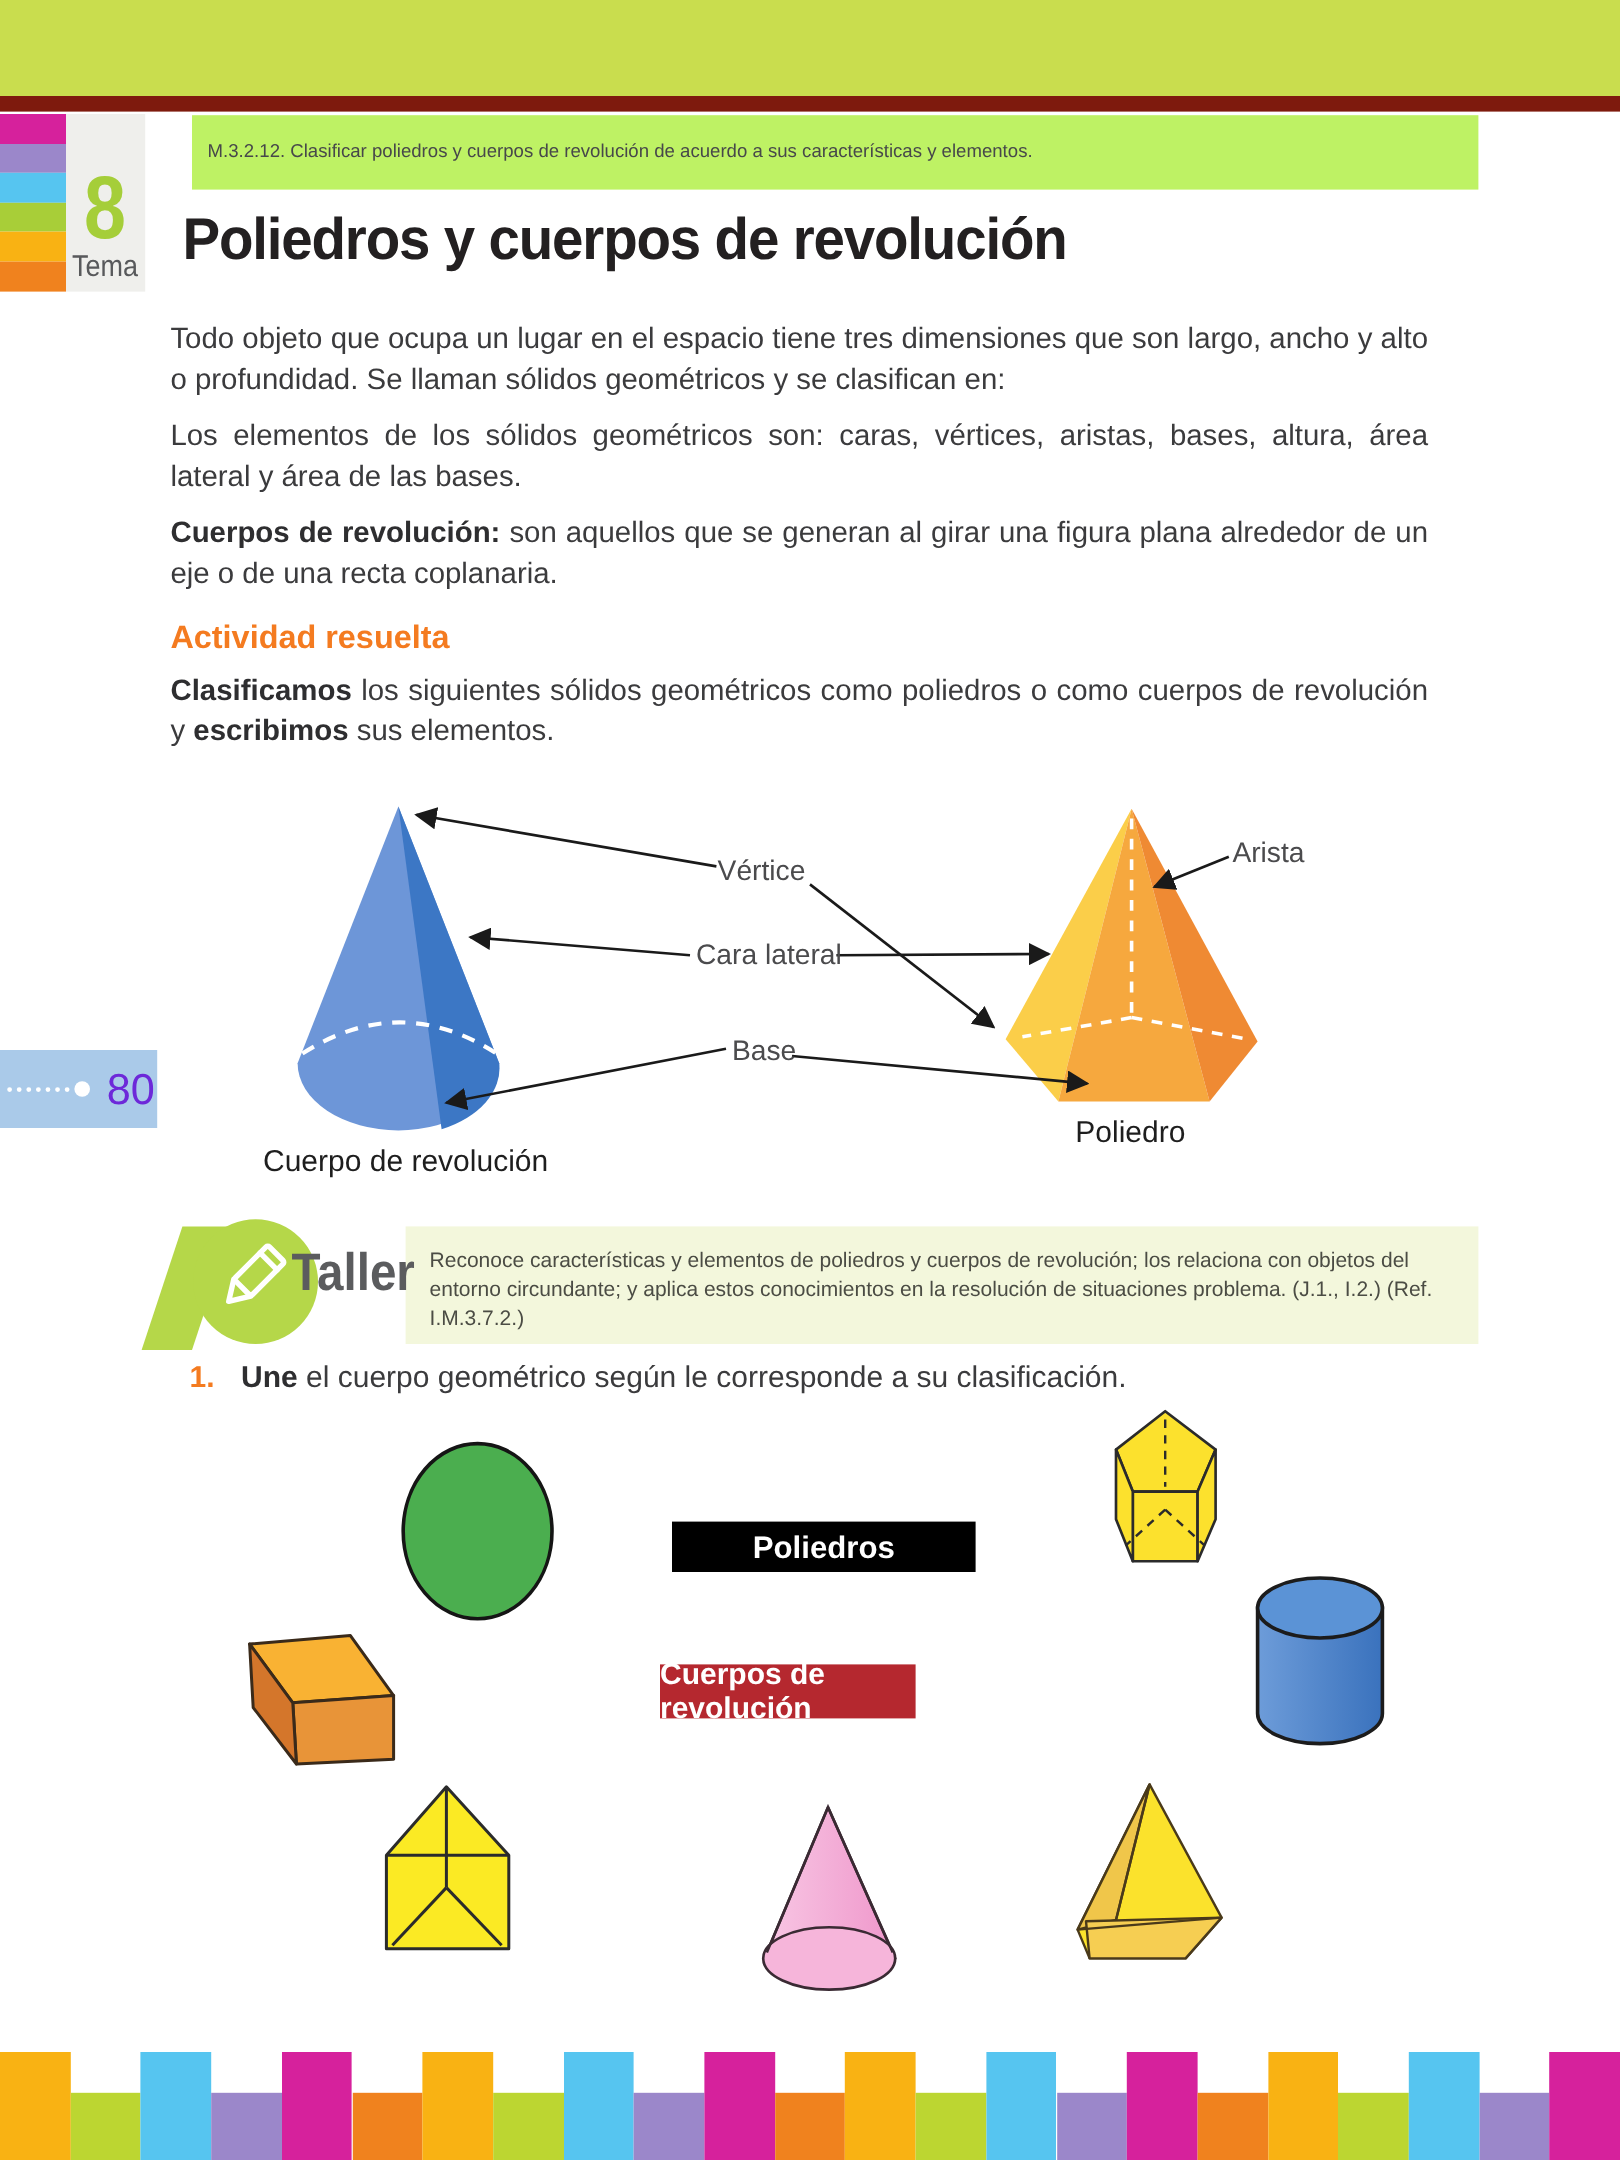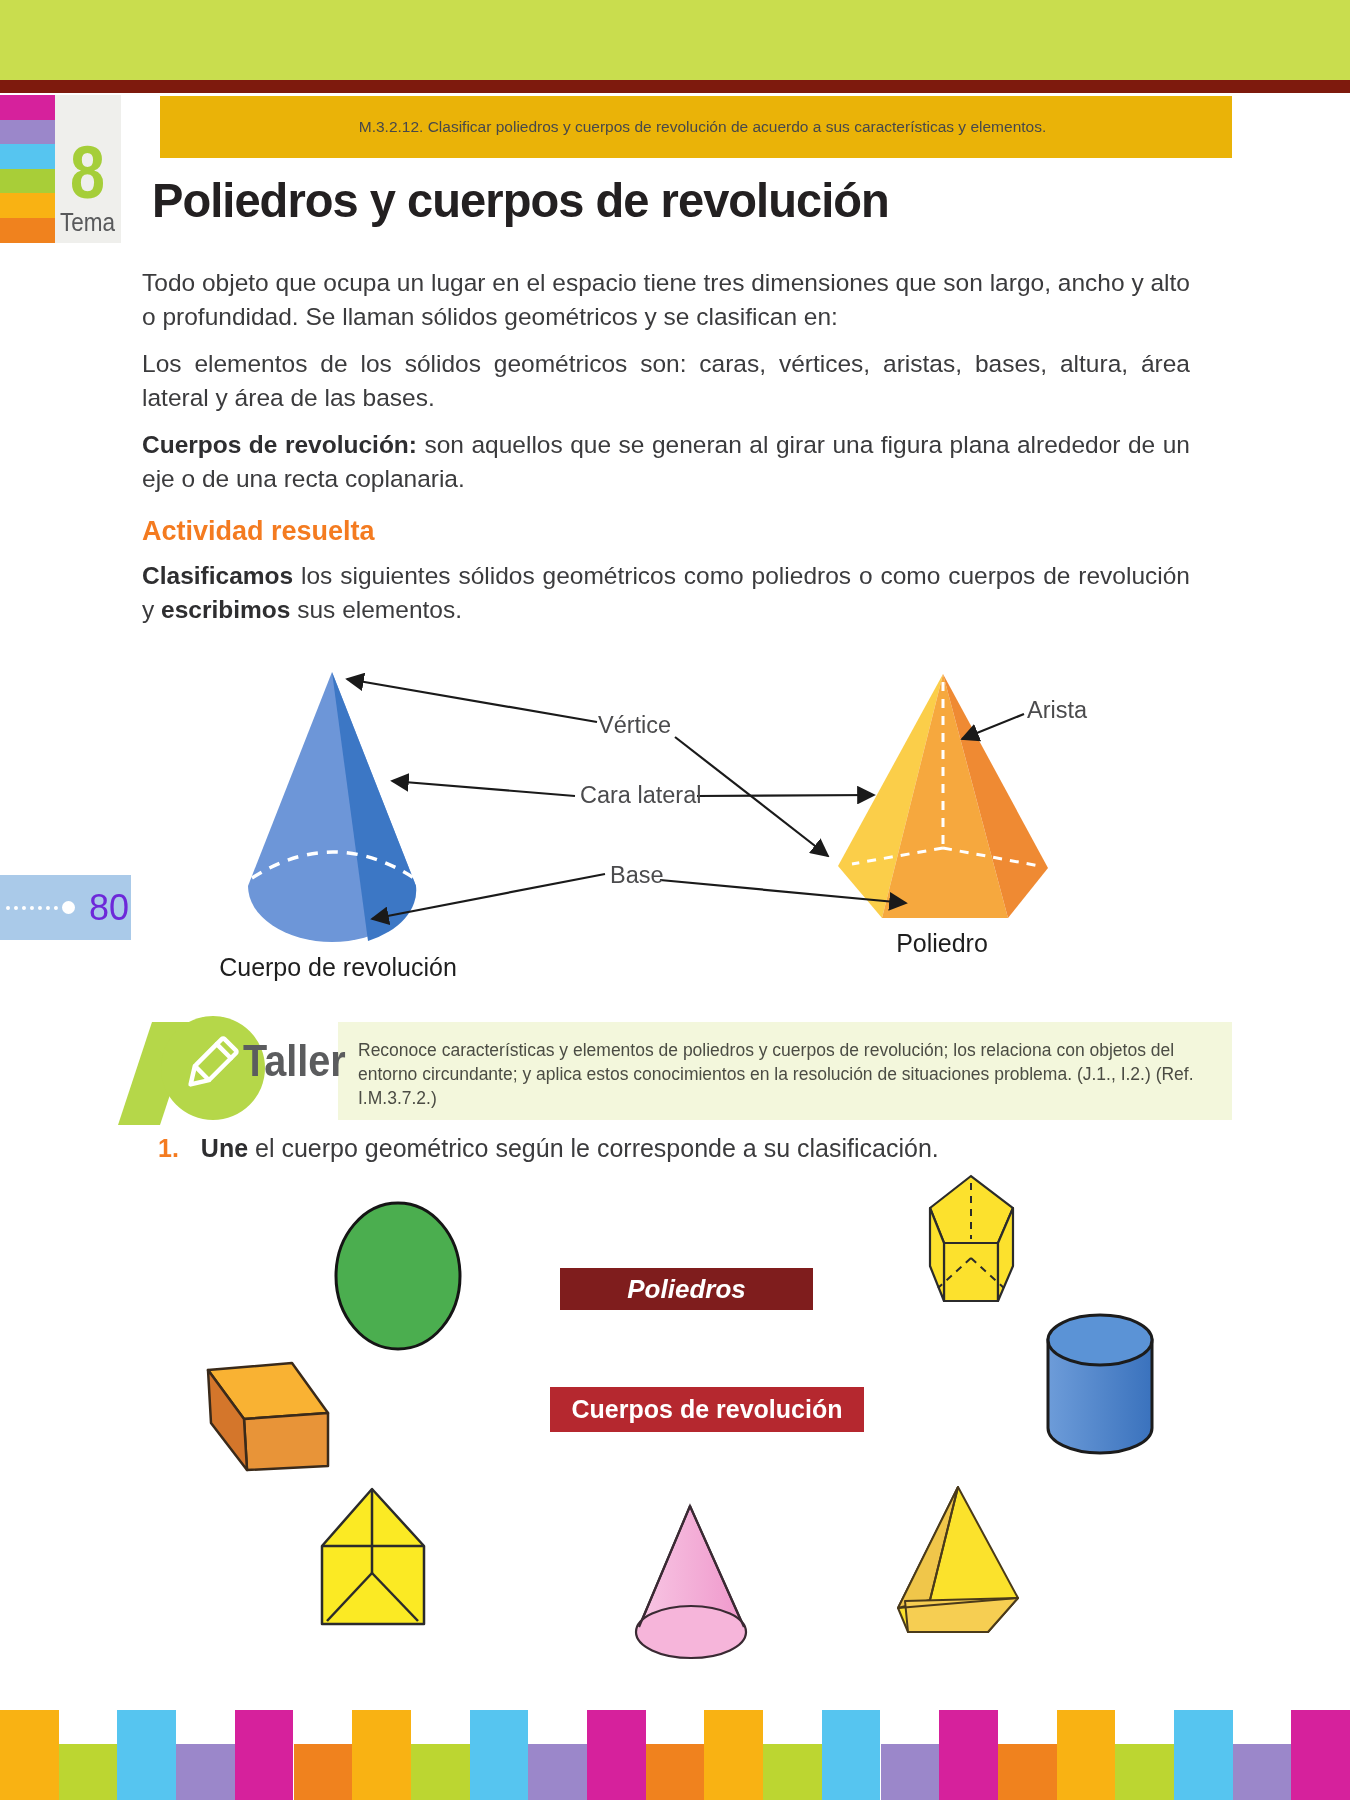--- a/index.html
+++ b/index.html
@@ -47,21 +47,21 @@
                 color:#5b5c5e;transform:scaleX(.9);transform-origin:left;}
 
   
   .exercise{position:absolute;left:158px;top:1134px;display:flex;font-size:25px;}
   .ex-num{font-weight:bold;color:#f47b20;margin-right:22px;}
 
   
   .cat-box{position:absolute;display:flex;align-items:center;justify-content:center;
            color:#ffffff;font-weight:bold;font-size:26px;}
   .cat-poliedros{left:560px;top:1268px;width:253px;height:42px;}
-  .cat-cuerpos{left:550px;top:1387px;width:314px;height:45px;font-size:25px;}
+  .cat-cuerpos{left:550px;top:1387px;width:213px;height:45px;font-size:25px;}
 
   
   .footer{position:absolute;left:0;bottom:0;width:1350px;height:90px;}
   .footer .bar{position:absolute;top:0;width:58.7px;height:90px;}
   .footer .bar.short{top:34px;height:56px;}
 </style>
 </head>
 <body>
 
 <div class="page">
@@ -75,21 +75,21 @@
       <div class="sq" style="background: rgb(168, 206, 56);"></div>
       <div class="sq" style="background: rgb(249, 178, 19);"></div>
       <div class="sq" style="background: rgb(240, 130, 30);"></div>
     </div>
 
   <div class="tema-box">
     <div class="tema-number">8</div>
     <div class="tema-label">Tema</div>
   </div>
 
-  <div class="standards" style="background: #eab308; justify-content: center;">
+  <div class="standards" style="background: #bef264;">
     <span>M.3.2.12. Clasificar poliedros y cuerpos de revolución de acuerdo a sus características y elementos.</span>
   </div>
 
   <div class="title">Poliedros y cuerpos de revolución</div>
 
   <div class="intro">
     <p class="just">Todo objeto que ocupa un lugar en el espacio tiene tres dimensiones que son largo, ancho y alto o profundidad. Se llaman sólidos geométricos y se clasifican en:</p>
     <p class="just">Los elementos de los sólidos geométricos son: caras, vértices, aristas, bases, altura, área lateral y área de las bases.</p>
     <p class="just"><span class="b">Cuerpos de revolución:</span><span> son aquellos que se generan al girar una figura plana alrededor de un eje o de una recta coplanaria.</span></p>
     <div class="activity-heading">Actividad resuelta</div>
@@ -220,21 +220,21 @@
 
     <g stroke="#4a3a1a" stroke-width="2" stroke-linejoin="round">
       <polygon points="958,1487 1018,1598 988,1632 908,1632 898,1608" fill="#fbe22c"></polygon>
       <polygon points="958,1487 898,1608 930,1600" fill="#f0c64a"></polygon>
       <polygon points="905,1601 1018,1598 988,1632 908,1632" fill="#f6ce52"></polygon>
       <path d="M898,1608 L1018,1598" fill="none"></path>
       <path d="M958,1487 L930,1600" fill="none"></path>
     </g>
   </svg>
 
-  <div class="cat-box cat-poliedros" style="background: #7f1d1d; font-style: italic;">
+  <div class="cat-box cat-poliedros" style="background: #000000;">
     <span>Poliedros</span>
   </div>
   <div class="cat-box cat-cuerpos" style="background: rgb(181, 40, 47);">
     <span>Cuerpos de revolución</span>
   </div>
 
   <div class="footer">
       <div class="bar" style="left: 0px; background: rgb(249, 178, 19);"></div>
       <div class="bar short" style="left: 58.7px; background: rgb(188, 214, 49);"></div>
       <div class="bar" style="left: 117.4px; background: rgb(86, 197, 240);"></div>

